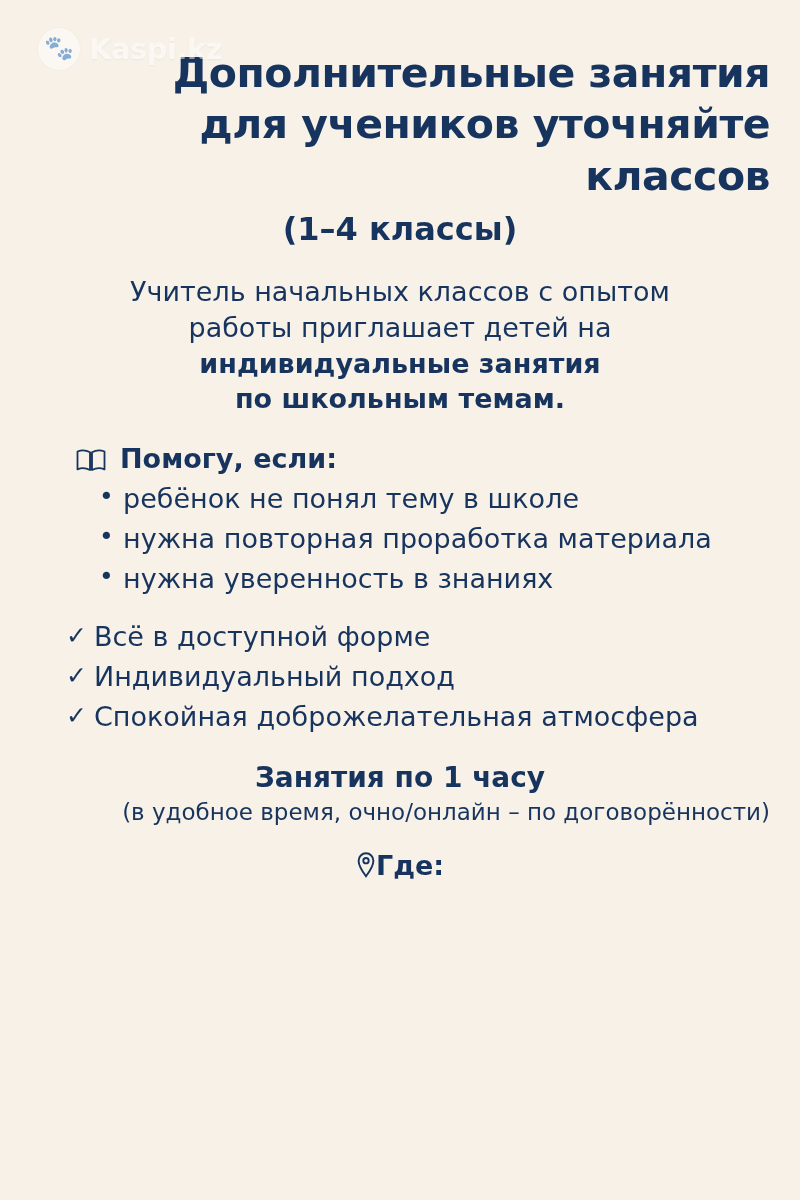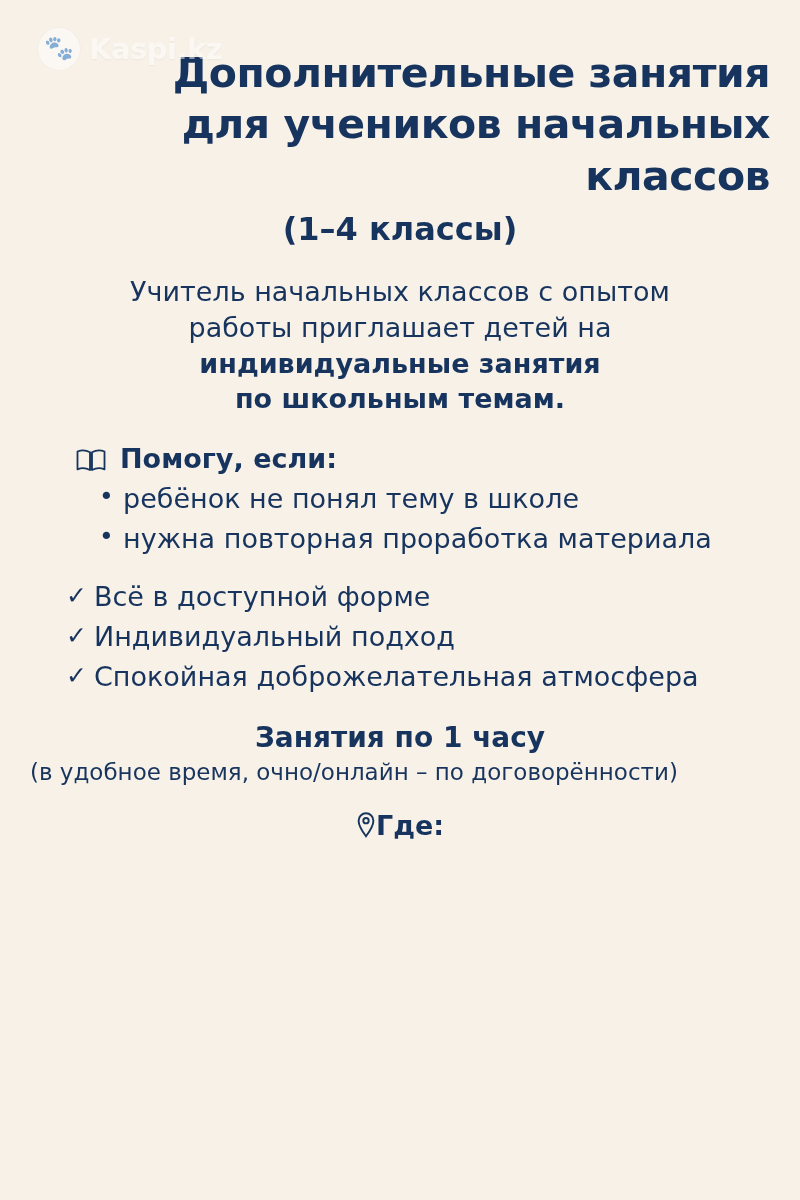--- a/index.html
+++ b/index.html
@@ -150,21 +150,21 @@
   }
 
   .lessons {
     margin: 26px 0 0 0;
     text-align: center;
     font-size: 28px;
     font-weight: bold;
   }
   .lessons-note {
     margin: 4px 0 0 0;
-    text-align: left;
+    text-align: right;
     font-size: 23px;
     line-height: 1.3;
   }
 
   .place {
     margin: 22px 0 0 0;
     text-align: center;
     font-size: 27px;
     display: flex;
     align-items: center;
@@ -189,21 +189,21 @@
 
   <div class="watermark">
     <span class="wm-logo">
       <span class="paw">🐾</span>
     </span>
     <span class="wm-text"><span>Kaspi</span><span class="kz">.kz</span></span>
   </div>
 
   <h1 class="title">
     <span>Дополнительные занятия</span><br>
-    <span>для учеников начальных</span><br>
+    <span>для учеников уточняйте</span><br>
     <span>классов</span>
   </h1>
 
   <p class="subtitle">(1–4 классы)</p>
 
   <p class="intro">
     <span>Учитель начальных классов с опытом</span><br>
     <span>работы приглашает детей на</span>
     <span class="strong">индивидуальные занятия</span>
     <span class="strong">по школьным темам.</span>
@@ -216,20 +216,21 @@
         <path d="M28.5 3.5C25 2 20 2 16 4.2V22C20 19.8 25 19.8 28.5 21.3Z" fill="none" stroke="#17345e" stroke-width="1.8" stroke-linejoin="round"></path>
         <path d="M15 4.4V22" stroke="#17345e" stroke-width="1.6"></path>
       </svg>
     </span>
     <span>Помогу, если:</span>
   </div>
 
   <ul class="bullets">
     <li>ребёнок не понял тему в школе</li>
     <li>нужна повторная проработка материала</li>
+    <li>нужна уверенность в знаниях</li>
   </ul>
 
   <ul class="checks">
     <li>
       <span class="check">✓</span>
       <span>Всё в доступной форме</span>
     </li>
     <li>
       <span class="check">✓</span>
       <span>Индивидуальный подход</span>

